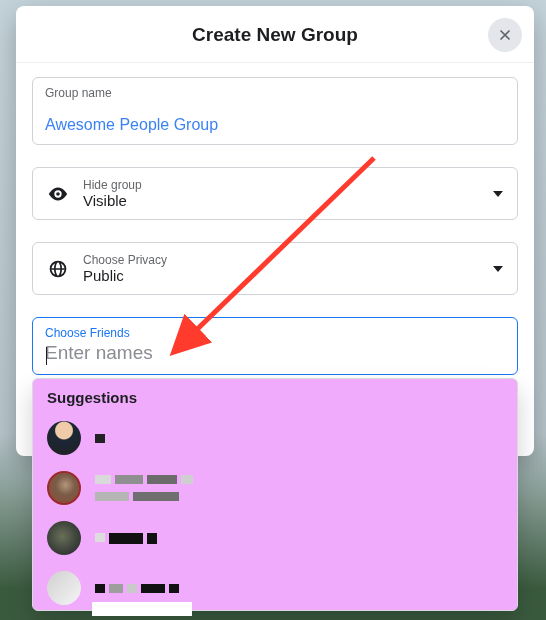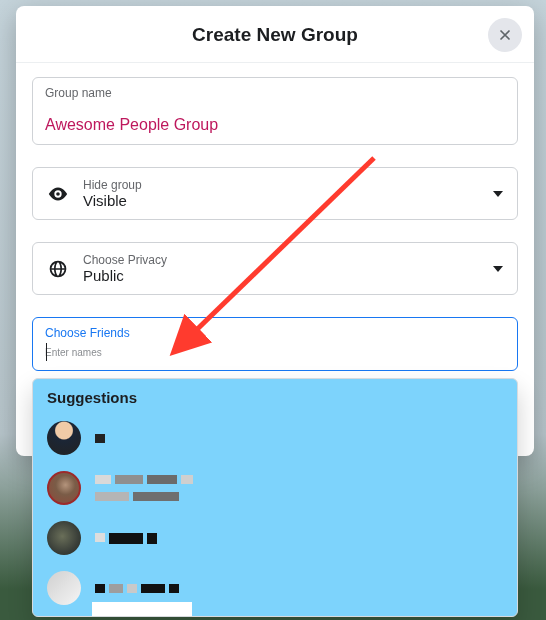--- a/index.html
+++ b/index.html
@@ -48,21 +48,21 @@
       margin-bottom: 22px;
       position: relative;
     }
     .field-label {
       font-size: 12px;
       color: #65676b;
       margin-bottom: 16px;
     }
     .field-value {
       font-size: 16px;
-      color: #be185d;
+      color: #3b82f6;
       border: none;
       outline: none;
       width: 100%;
       font-family: inherit;
     }
     .dropdown {
       display: flex;
       align-items: center;
       border: 1px solid #cfd2d6;
       border-radius: 6px;
@@ -82,40 +82,40 @@
     .caret { width: 0; height: 0; border-left: 5px solid transparent; border-right: 5px solid transparent; border-top: 6px solid #1c1e21; }
     .friends-field {
       border: 1px solid #1877f2;
       border-radius: 6px;
       padding: 8px 12px 10px;
       margin-bottom: 0;
     }
     .friends-label { font-size: 12px; color: #1877f2; margin-bottom: 2px; }
     .friends-input {
       border: none; outline: none; width: 100%;
-      font-size: 10px; color: #1c1e21; font-family: inherit;
+      font-size: 19px; color: #1c1e21; font-family: inherit;
     }
     .friends-input::placeholder { color: #8a8d91; }
     
     .cursor-pipe {
       position: absolute;
       left: 13px; bottom: 9px;
       width: 1px; height: 18px;
       background: #1c1e21;
     }
     
     .suggestions {
       position: absolute;
       left: 32px; right: 28px;
       top: 378px;
-      background: #7dd3fc;
+      background: #f0abfc;
       border: 1px solid #d7dade;
       border-radius: 6px;
       box-shadow: 0 12px 24px rgba(0,0,0,0.18);
-      padding: 10px 14px 6px;
+      padding: 10px 14px 0;
     }
     .sugg-title { font-size: 15px; font-weight: 700; color: #1c1e21; margin-bottom: 10px; }
     .sugg-item { display: flex; align-items: center; height: 44px; margin-bottom: 6px; cursor: pointer; }
     .avatar {
       width: 34px; height: 34px; border-radius: 50%;
       margin-right: 14px; flex: 0 0 34px;
       background: #999;
     }
     .av1 { background: radial-gradient(circle at 50% 28%, #f0cba7 0%, #f0cba7 28%, #1b2636 32%, #222 100%); }
     .av2 { background: radial-gradient(circle at 55% 40%, #b4947c 0%, #7a5c47 40%, #8d493a 100%); border: 2px solid #9c2a2a; box-sizing: border-box;}

